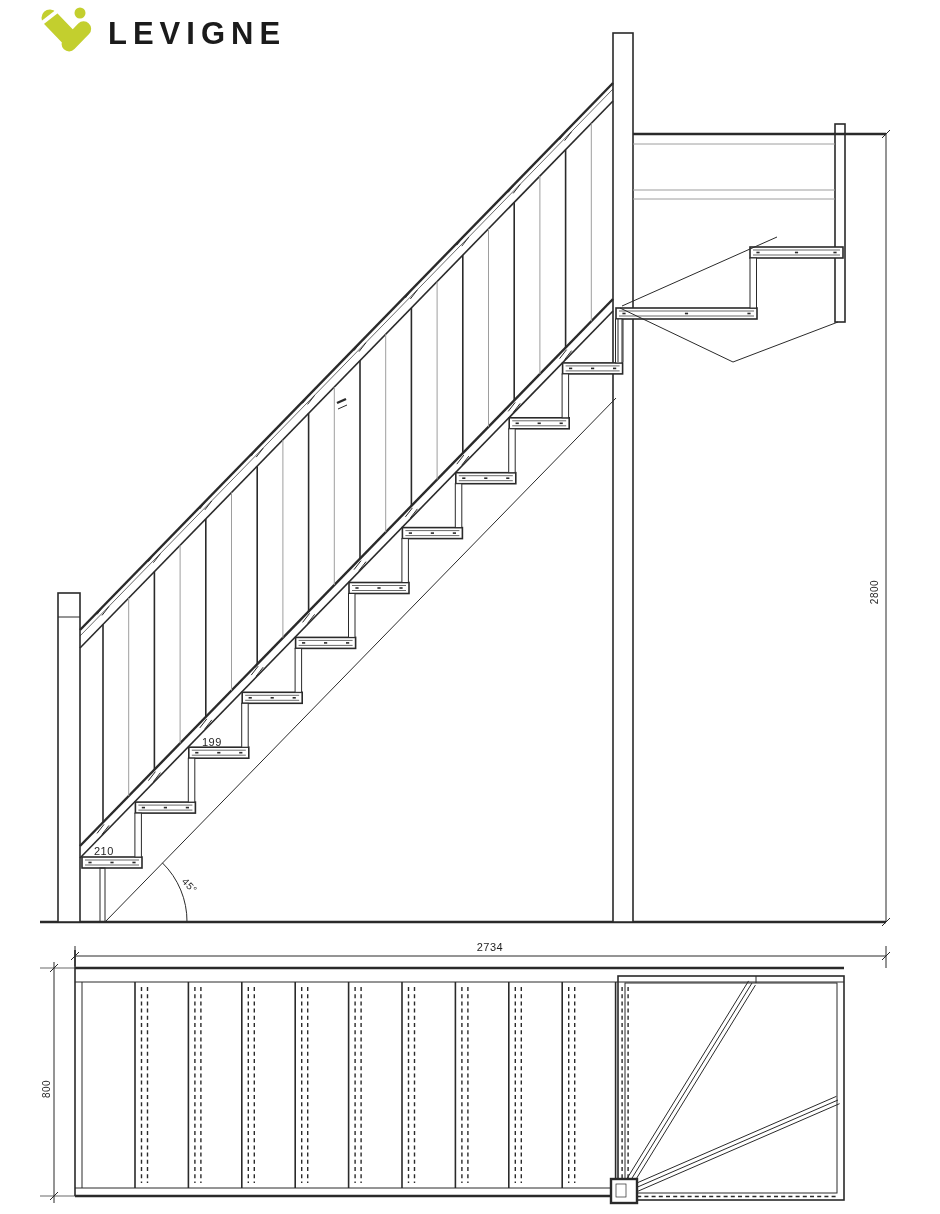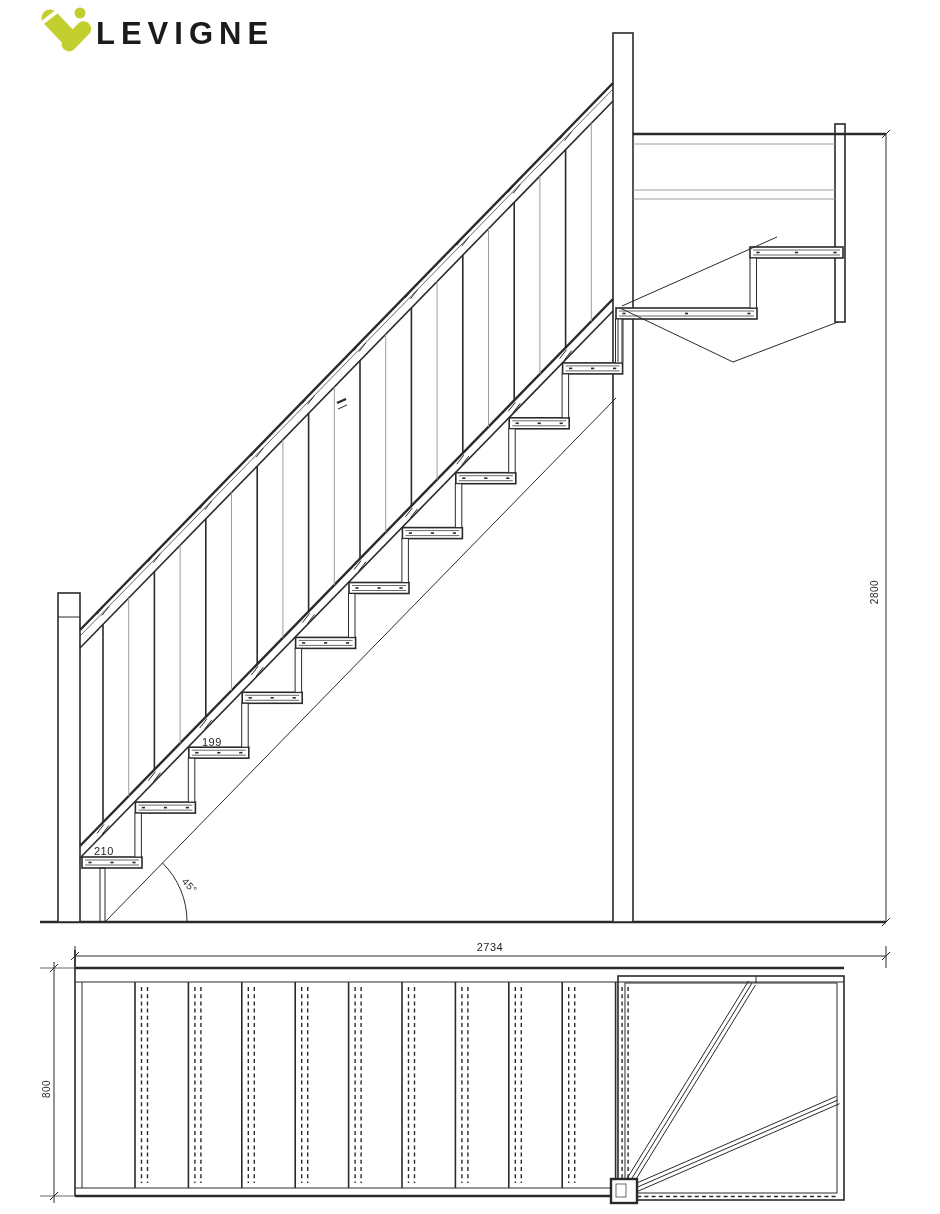--- a/index.html
+++ b/index.html
@@ -2,21 +2,21 @@
 <html><head>
 <meta charset="utf-8">
 <style>
   html,body{margin:0;padding:0;background:#ffffff;}
   body{width:940px;height:1214px;position:relative;overflow:hidden;
        font-family:"Liberation Sans",sans-serif;}
   .canvas{position:absolute;inset:0;background:#fff;}
   .brand{position:absolute;left:30px;top:4px;height:60px;display:flex;align-items:center;}
   .brand .mark{width:66px;height:58px;}
   .brand .word{font-size:31px;font-weight:700;letter-spacing:6px;color:#1b1b1b;
-               transform:scaleY(1.02);}
+               transform:scaleY(1.02);margin-left:12px;}
   #drawing{position:absolute;left:0;top:0;width:940px;height:1214px;}
   #drawing line,#drawing path,#drawing rect,#drawing polyline{
       stroke:#2a2a2a;fill:none;stroke-width:1.2;stroke-linecap:butt;}
   #drawing .g{stroke:#9e9e9e;}
   #drawing .w07{stroke-width:.7;}
   #drawing .w1{stroke-width:1;}
   #drawing .w15{stroke-width:1.6;}
   #drawing .w2{stroke-width:2.4;}
   #drawing .dash{stroke-dasharray:4 3.2;stroke-width:1.4;}
   #drawing .fillw{fill:#ffffff;}

